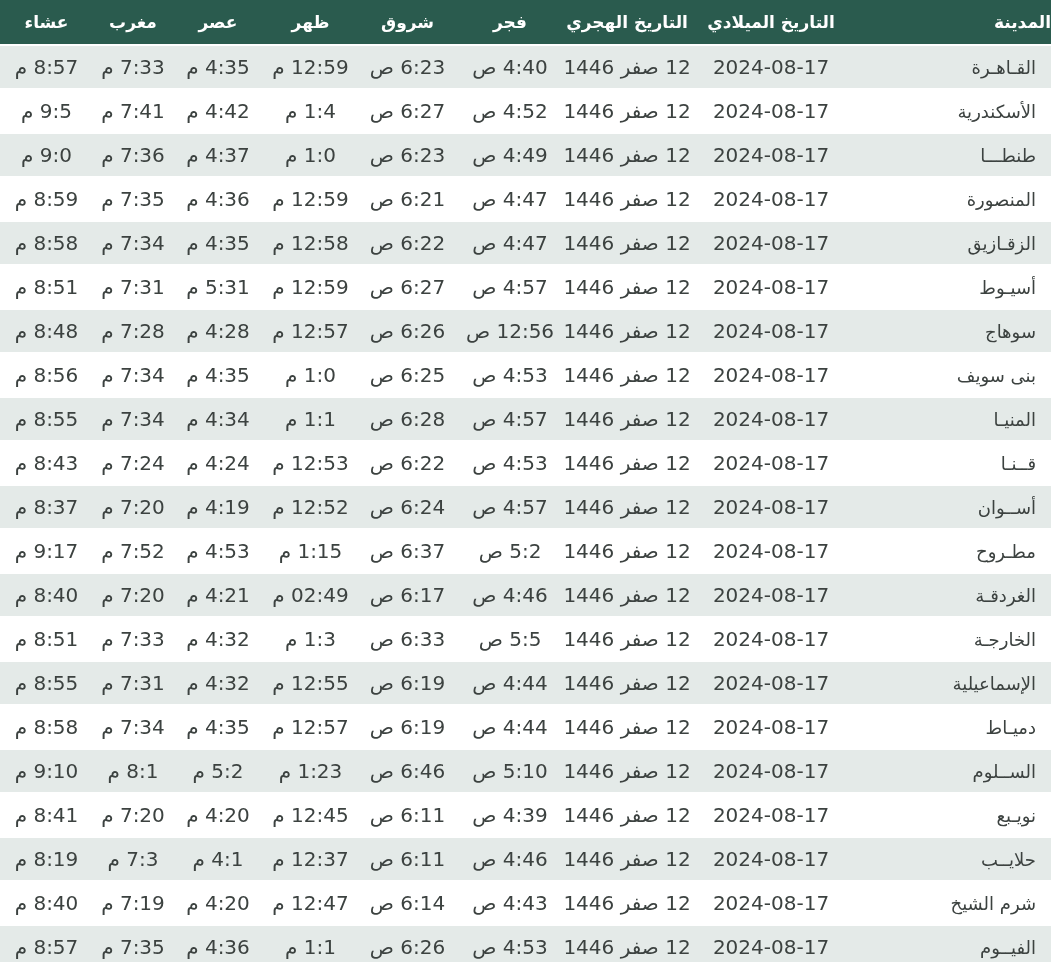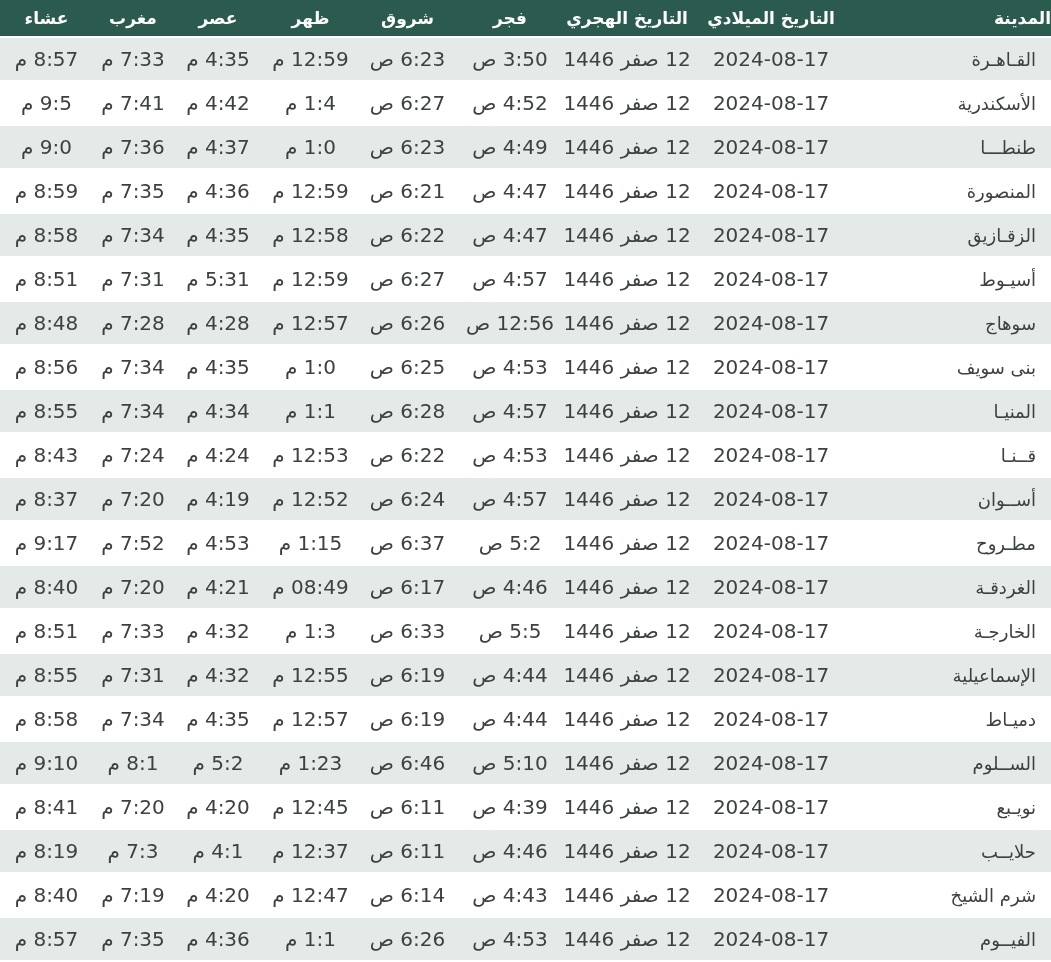--- a/index.html
+++ b/index.html
@@ -22,21 +22,21 @@
     direction: rtl;
     border-collapse: separate;
     border-spacing: 0 2px;
     margin-top: -2px;
   }
   thead th {
     background: var(--header-bg, #2a5b4e);
     color: var(--header-text, #ffffff);
     font-weight: bold;
     font-size: 17px;
-    height: 36px;
+    height: 44px;
     text-align: center;
     padding: 0;
     white-space: nowrap;
   }
   thead th.col-city {
     text-align: right;
   }
   tbody td {
     height: 42px;
     text-align: center;
@@ -85,21 +85,21 @@
         <th class="col-asr">عصر</th>
         <th class="col-maghrib">مغرب</th>
         <th class="col-isha">عشاء</th>
       </tr>
     </thead>
     <tbody>
         <tr>
           <td class="cell cell-city">القـاهـرة</td>
           <td class="cell cell-gregorian">2024-08-17</td>
           <td class="cell cell-hijri">12 صفر 1446</td>
-          <td class="cell cell-fajr">3:50 ص</td>
+          <td class="cell cell-fajr">4:40 ص</td>
           <td class="cell cell-sunrise">6:23 ص</td>
           <td class="cell cell-dhuhr">12:59 م</td>
           <td class="cell cell-asr">4:35 م</td>
           <td class="cell cell-maghrib">7:33 م</td>
           <td class="cell cell-isha">8:57 م</td>
         </tr>
         <tr>
           <td class="cell cell-city">الأسكندرية</td>
           <td class="cell cell-gregorian">2024-08-17</td>
           <td class="cell cell-hijri">12 صفر 1446</td>
@@ -219,21 +219,21 @@
           <td class="cell cell-asr">4:53 م</td>
           <td class="cell cell-maghrib">7:52 م</td>
           <td class="cell cell-isha">9:17 م</td>
         </tr>
         <tr>
           <td class="cell cell-city">الغردقـة</td>
           <td class="cell cell-gregorian">2024-08-17</td>
           <td class="cell cell-hijri">12 صفر 1446</td>
           <td class="cell cell-fajr">4:46 ص</td>
           <td class="cell cell-sunrise">6:17 ص</td>
-          <td class="cell cell-dhuhr">08:49 م</td>
+          <td class="cell cell-dhuhr">02:49 م</td>
           <td class="cell cell-asr">4:21 م</td>
           <td class="cell cell-maghrib">7:20 م</td>
           <td class="cell cell-isha">8:40 م</td>
         </tr>
         <tr>
           <td class="cell cell-city">الخارجـة</td>
           <td class="cell cell-gregorian">2024-08-17</td>
           <td class="cell cell-hijri">12 صفر 1446</td>
           <td class="cell cell-fajr">5:5 ص</td>
           <td class="cell cell-sunrise">6:33 ص</td>

